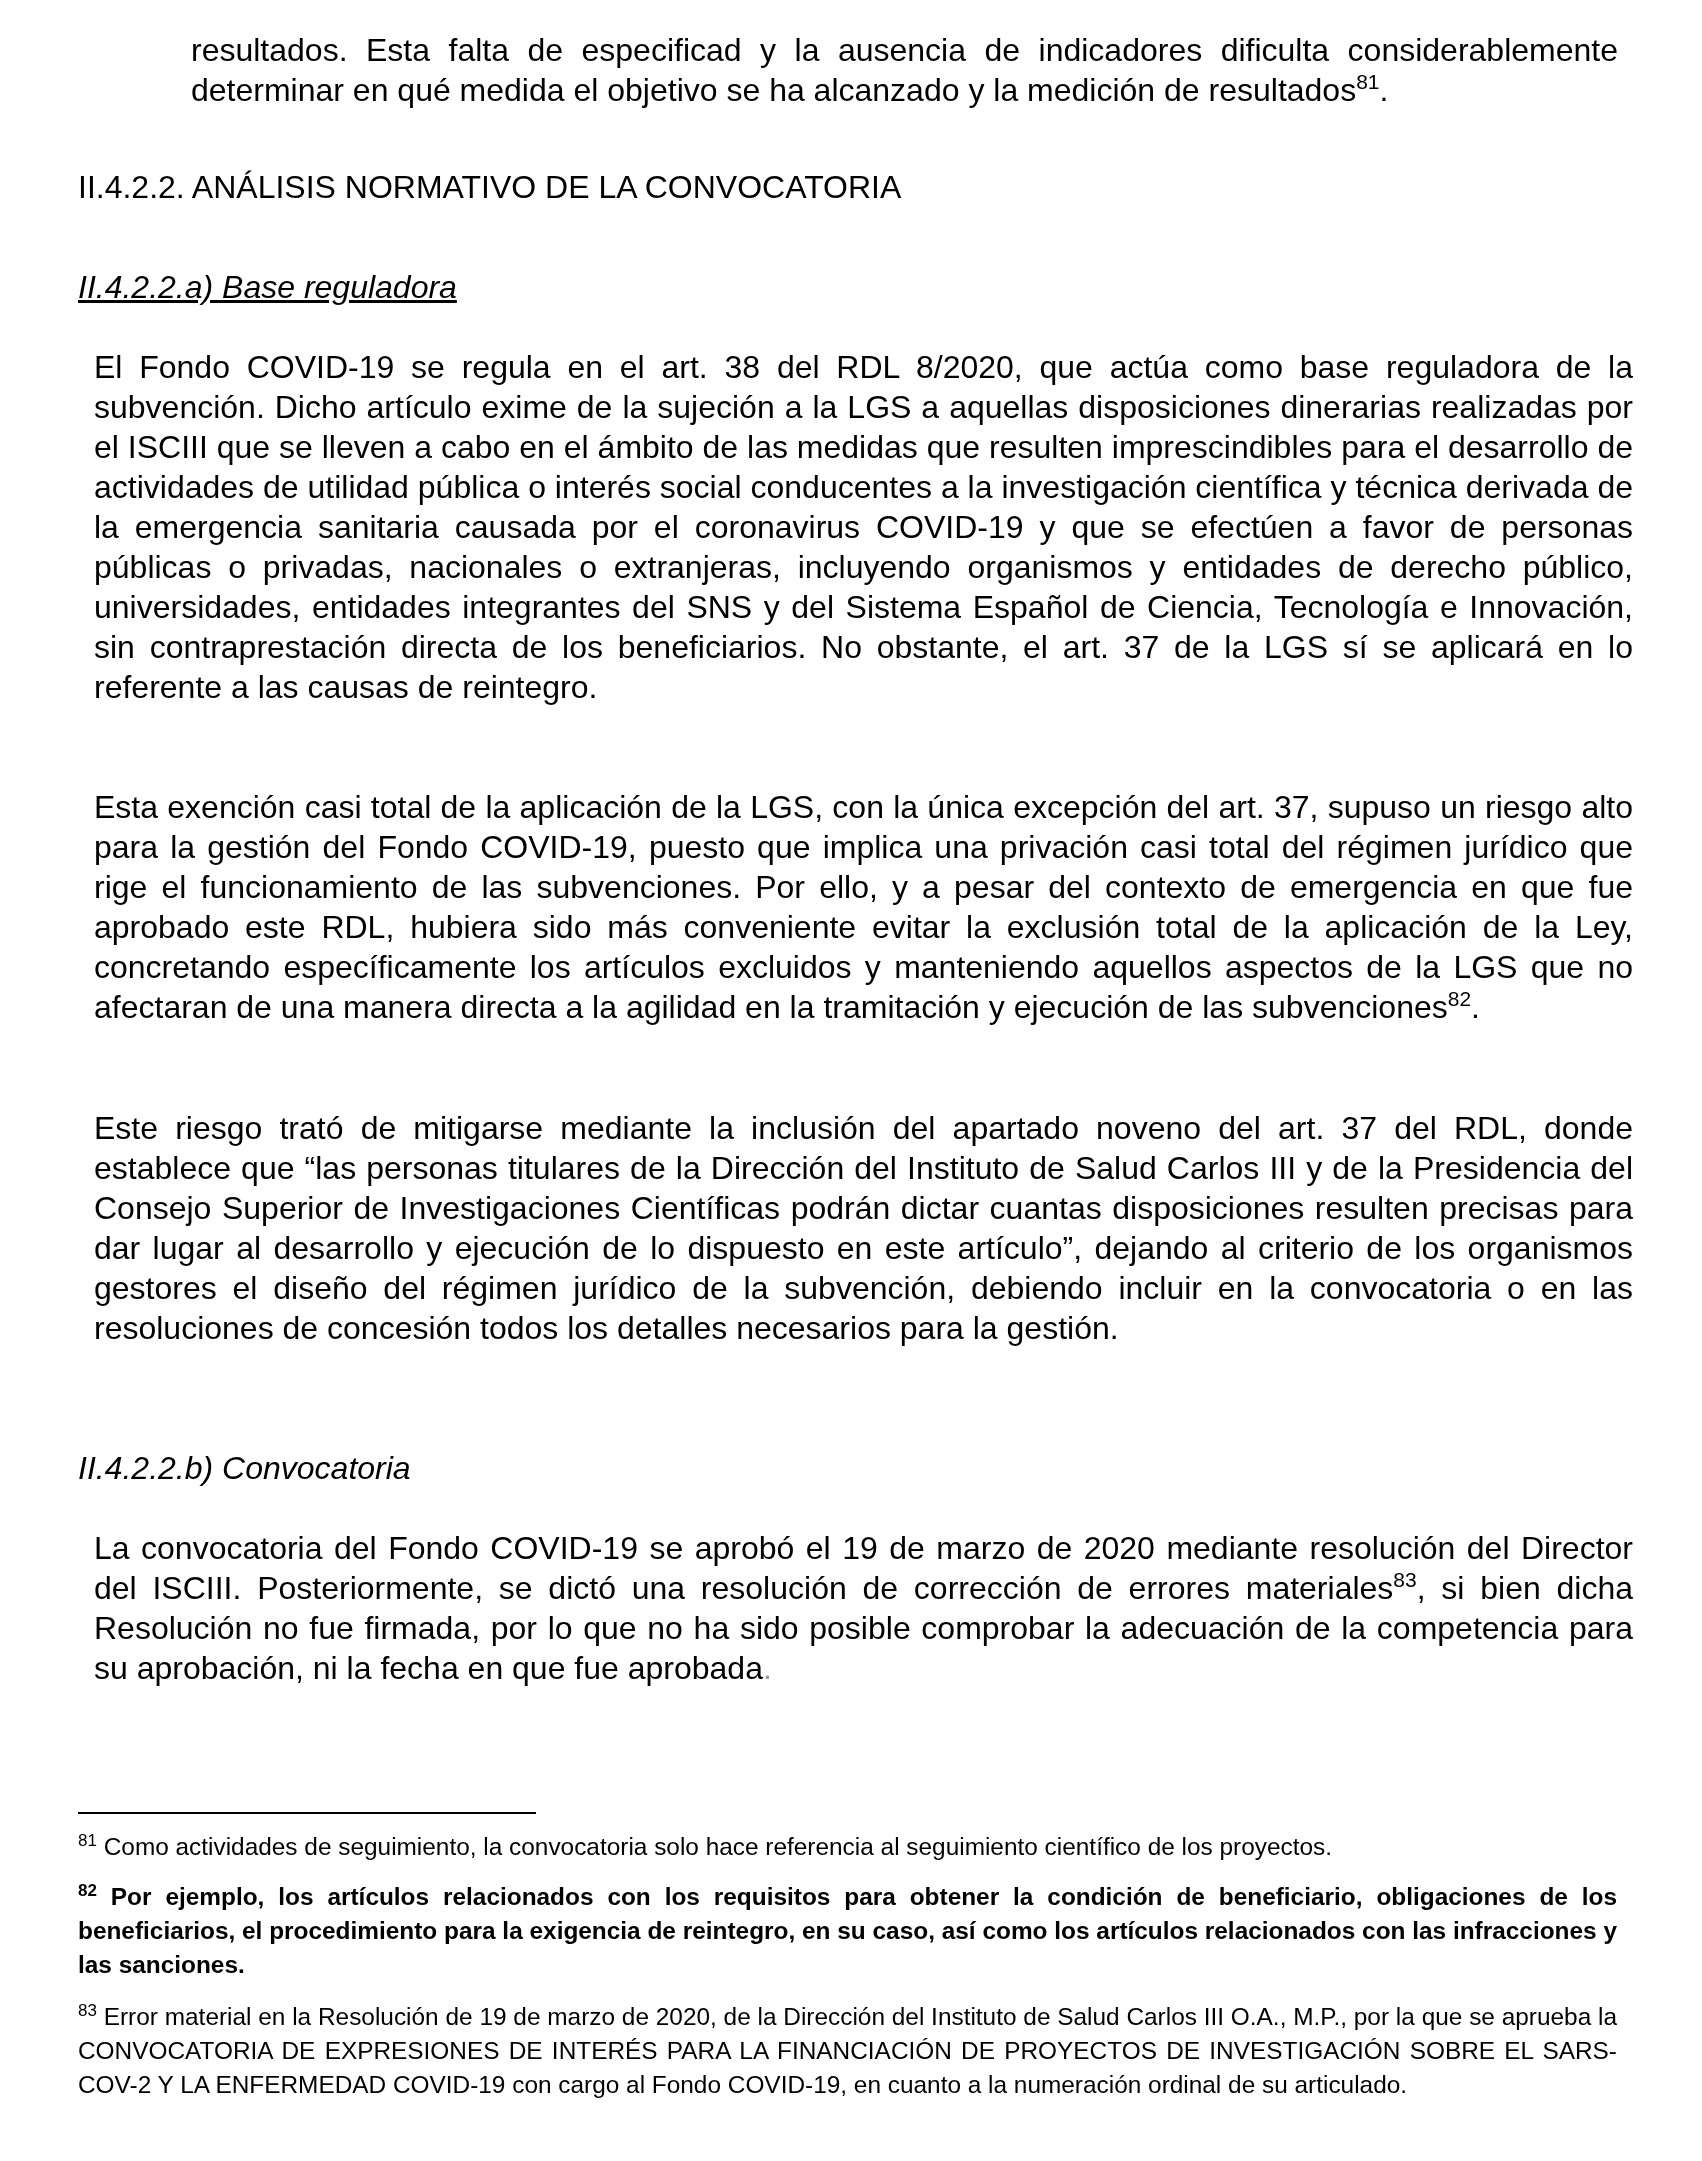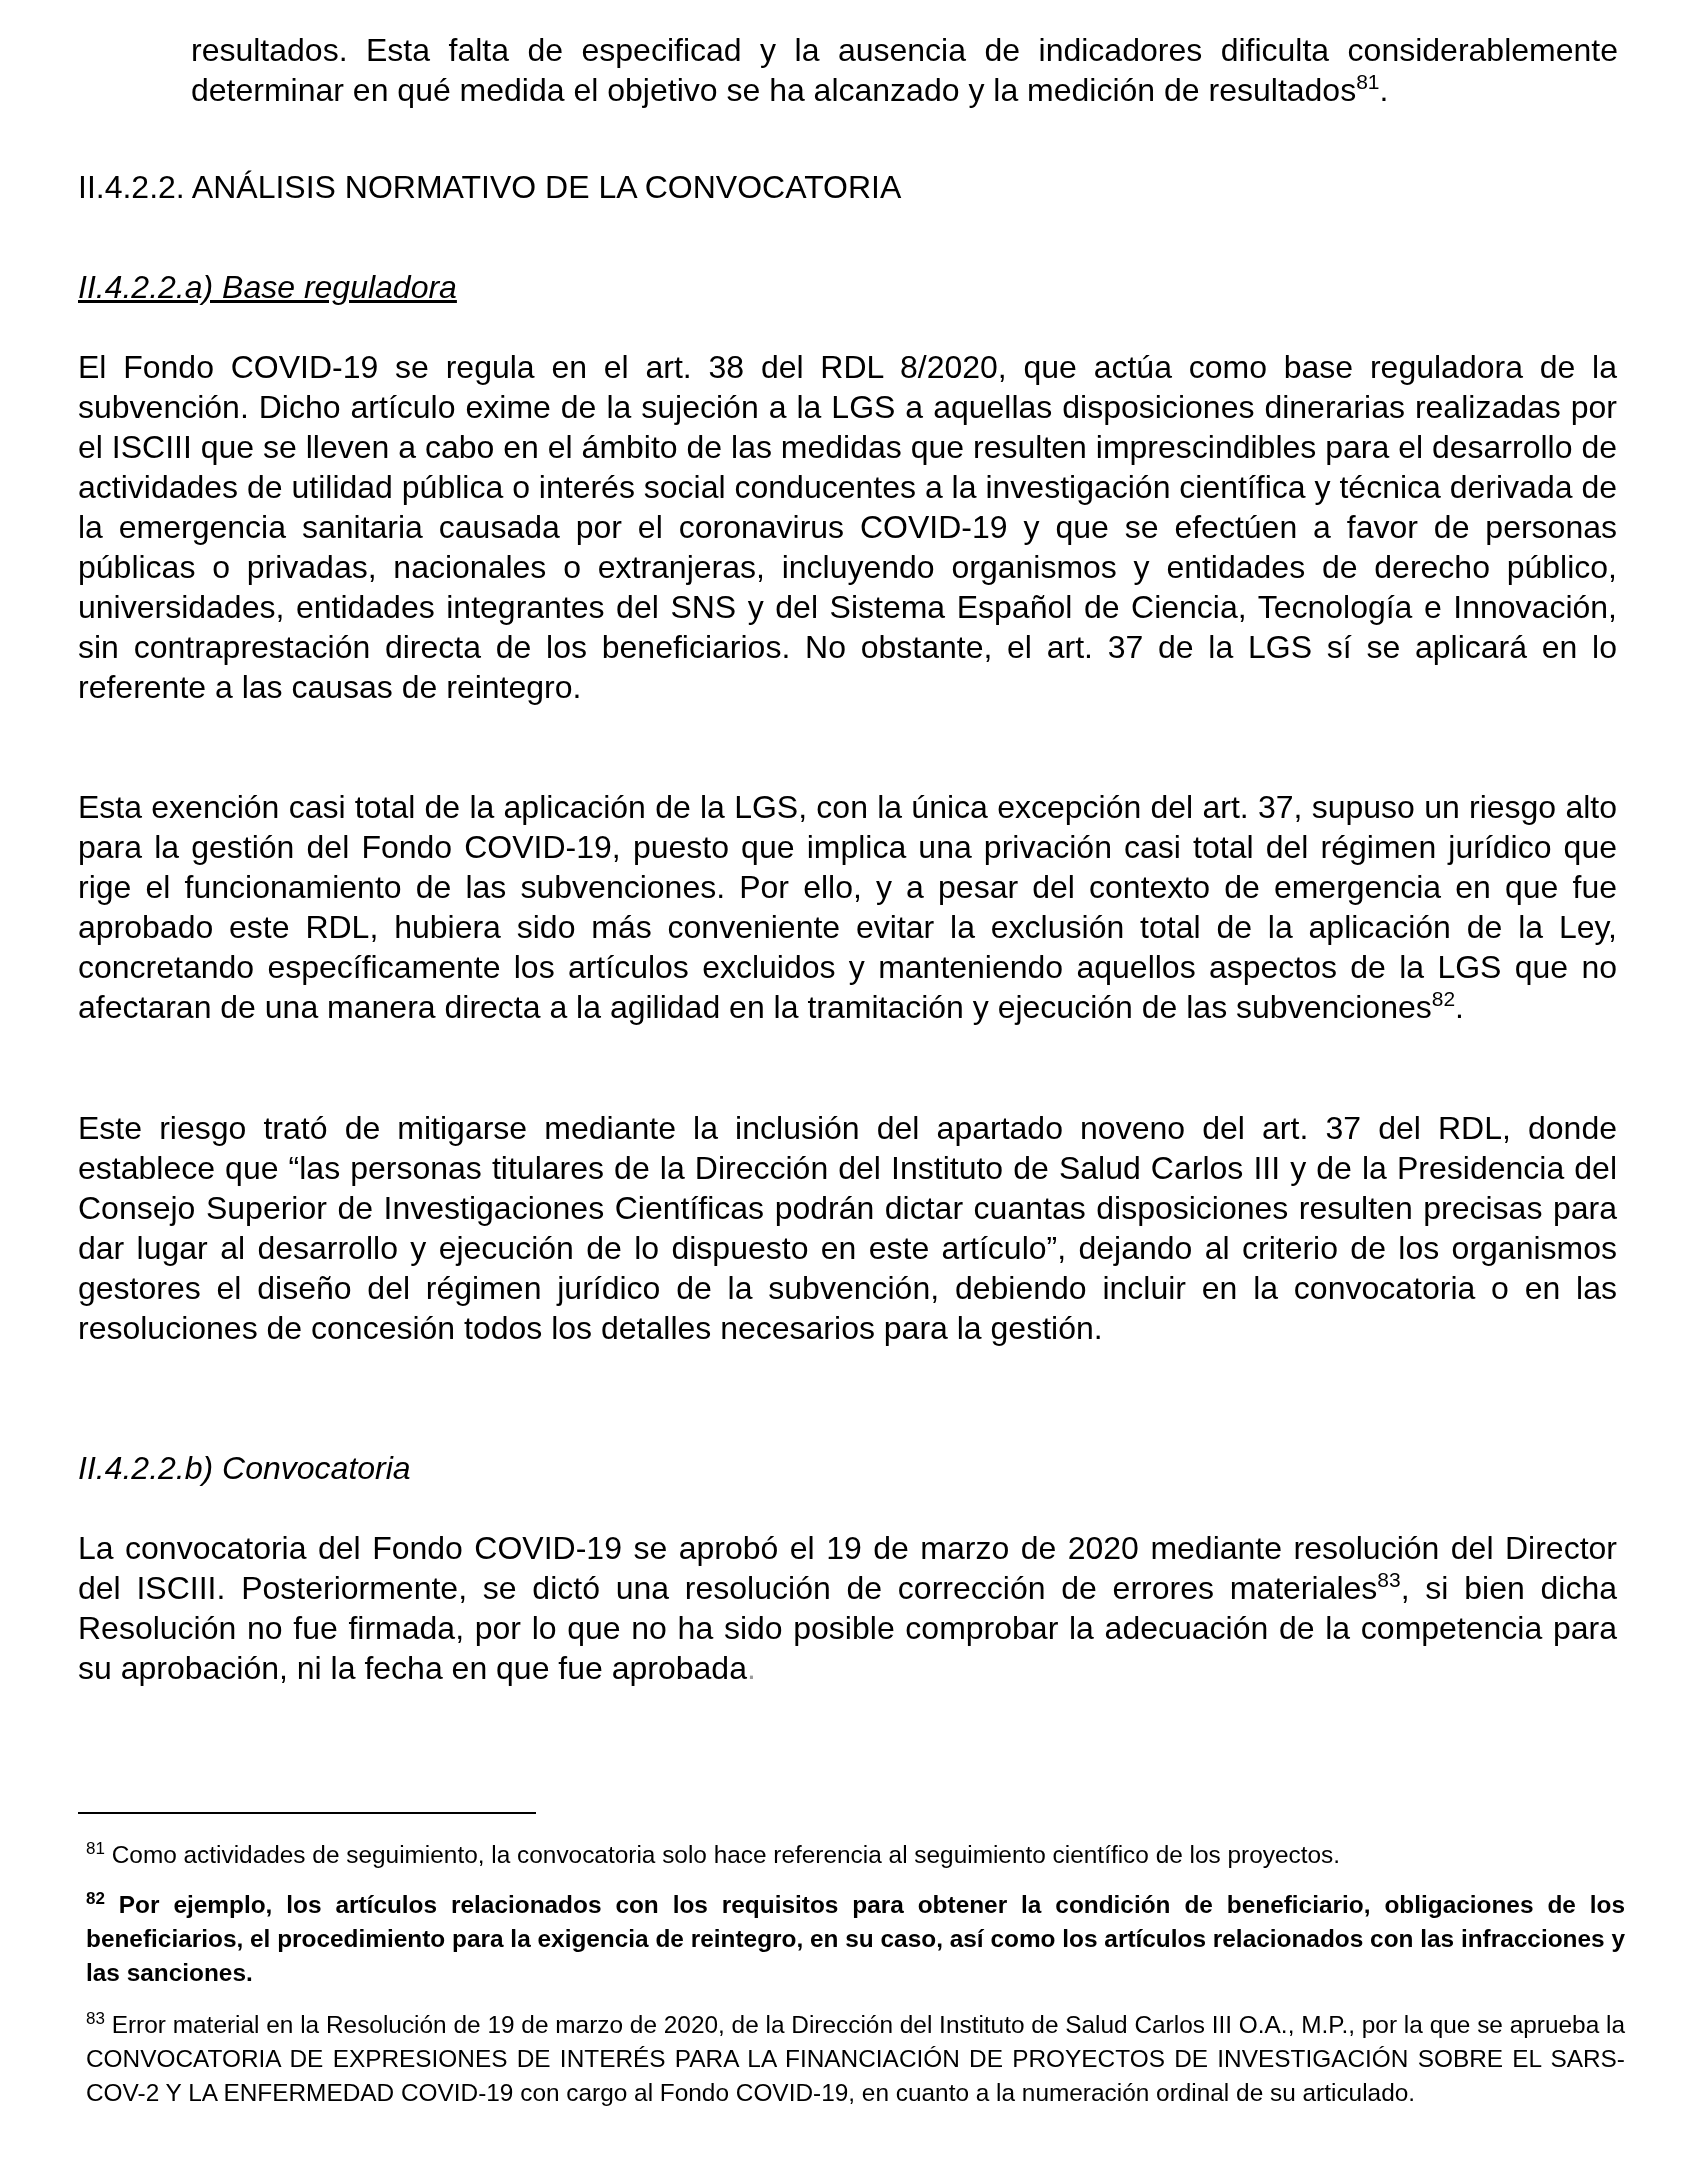--- a/index.html
+++ b/index.html
@@ -3,27 +3,27 @@
 <meta charset="utf-8">
 <style>
   html, body { margin: 0; padding: 0; background: #ffffff; }
   body {
     width: 1703px; height: 2161px; position: relative; overflow: hidden;
     font-family: "Liberation Sans", sans-serif; color: #000;
   }
   .page { position: absolute; left: 0; top: 0; width: 1703px; height: 1890px; }
   .txt { font-size: 32px; line-height: 40px; }
   .just { text-align: justify; text-align-last: left; }
-  .para { position: absolute; left: 78px; width: 1539px; margin: 0; }
+  .para { position: absolute; left: 94px; width: 1539px; margin: 0; }
   .indent { left: 191px; width: 1427px; }
   .h-section { position: absolute; left: 78px; font-size: 32px; line-height: 40px; margin: 0; font-weight: normal; }
   .h-sub { position: absolute; left: 78px; font-size: 32px; line-height: 40px; margin: 0; font-style: italic; font-weight: normal; }
   sup { font-size: 21px; line-height: 0; vertical-align: super; }
   .fn-rule { position: absolute; left: 78px; top: 1812px; width: 458px; height: 2.4px; background: #000; }
-  .fn { position: absolute; left: 78px; width: 1539px; font-size: 24.4px; line-height: 34px; margin: 8px; }
+  .fn { position: absolute; left: 78px; width: 1539px; font-size: 24.4px; line-height: 34px; margin: 0; }
   .fn sup { font-size: 17px; }
   .fade { color: #9a9a9a; }
 </style>
 </head>
 <body>
 
 <div class="page">
 
   <p class="para indent txt just" style="top:30px;"><span>resultados. Esta falta de especificad y la ausencia de indicadores dificulta considerablemente determinar en qué medida el objetivo se ha alcanzado y la medición de resultados</span><sup>81</sup><span>.</span></p>
 

